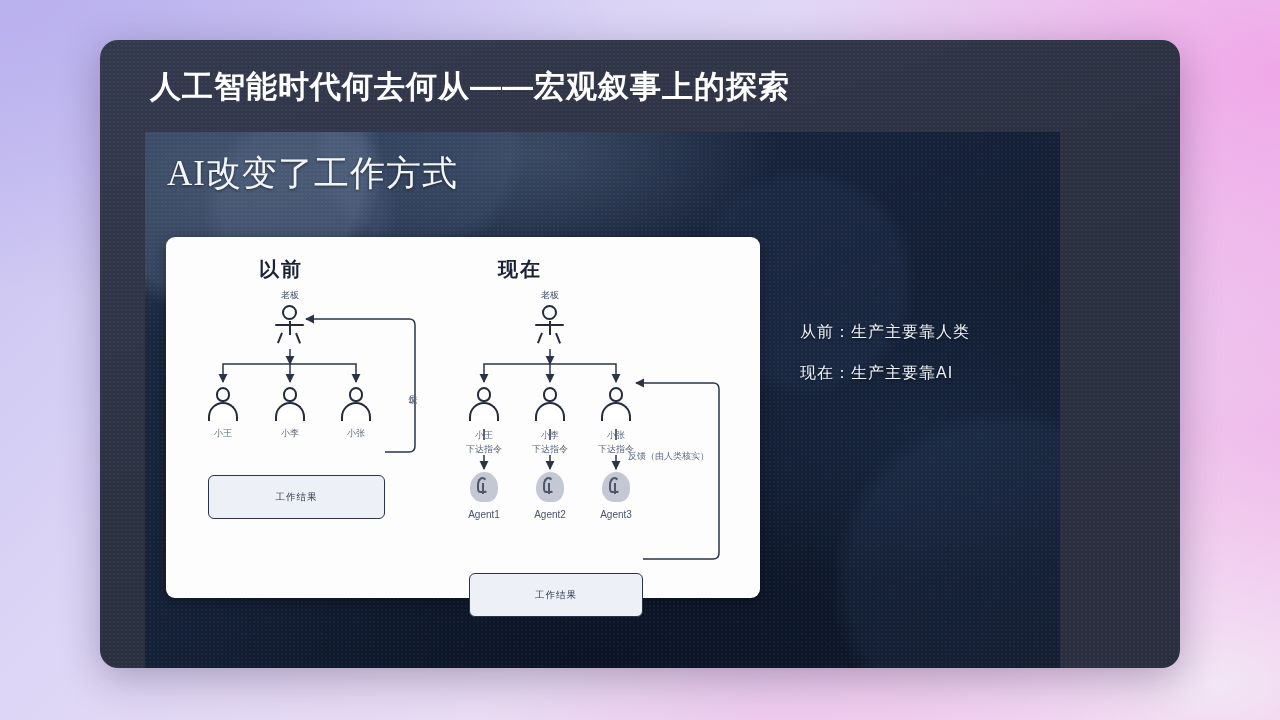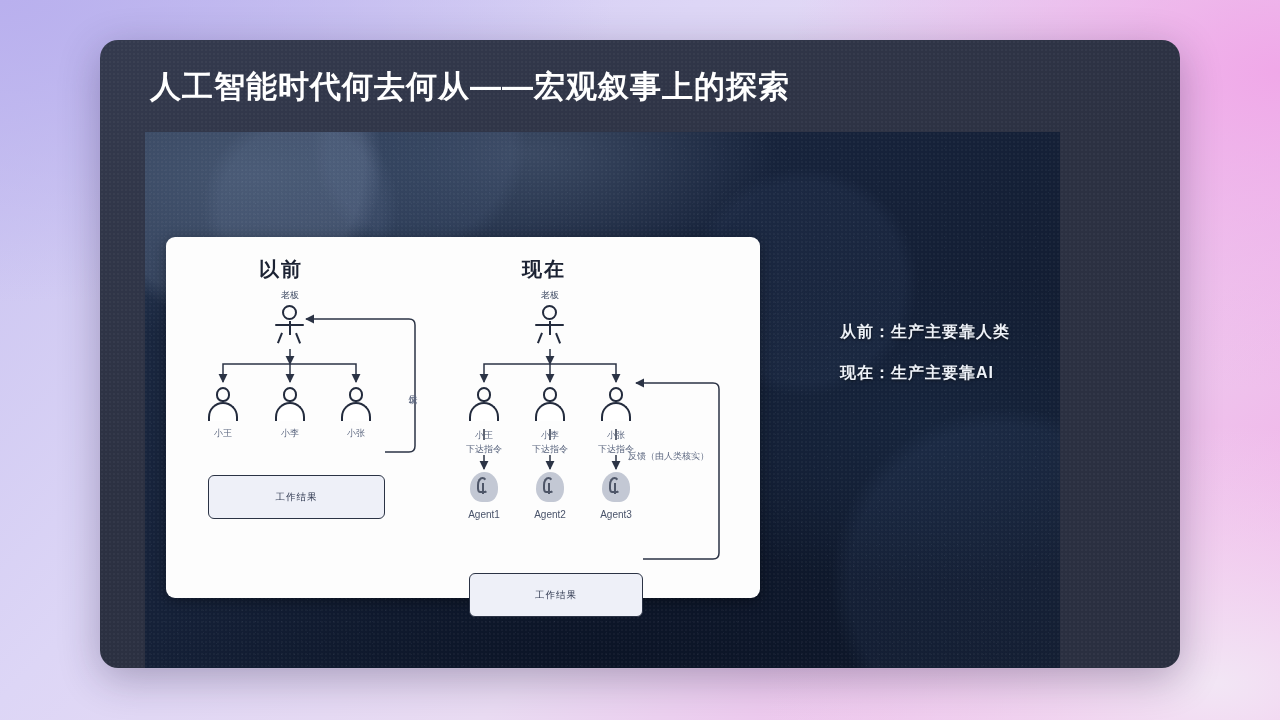--- a/index.html
+++ b/index.html
@@ -135,43 +135,44 @@
   .rbox {
     position:absolute; border:1.6px solid #2b3345; background:#eef0f8;
     border-radius:6px; display:flex; align-items:center; justify-content:center;
     font-size:9.5px; color:#2f3850; letter-spacing:1px;margin-top:36px;
   }
 
   svg.wires { position:absolute; left:0; top:0; overflow:visible; }
 
   
   .side-text {
-    position: absolute; z-index: 4; color:#eef2f8; font-weight:700;
+    position: absolute; z-index: 4; color:#eef2f8; font-weight:400;
     letter-spacing:1px; text-shadow: 0 1px 3px rgba(0,0,0,.55);
-    font-size: 16px; white-space: nowrap; margin-left: 40px;
+    font-size: 16px; white-space: nowrap;
   }
   #side-line1 { left: 655px; top: 190px; }
   #side-line2 { left: 655px; top: 231px; }
   #side-para {
     position:absolute; z-index:4; left: 655px; top: 325px; width: 240px;
     color:#eef2f8; font-weight:700; font-size:16px; line-height:30px;
     letter-spacing:1px; text-shadow: 0 1px 3px rgba(0,0,0,.55);
   }
 </style>
 </head>
 <body>
 
 <div id="stage">
 
   <div id="card">
 
     <div id="deck-title">人工智能时代何去何从——宏观叙事上的探索</div>
 
     <div id="slide">
 
+      <div id="slide-heading">AI改变了工作方式</div>
 
       <div id="diagram">
 
         <svg class="wires" width="594" height="361">
           <defs>
             <marker id="ar" markerWidth="7" markerHeight="7" refX="5.4" refY="3" orient="auto">
               <path d="M0,0 L6,3 L0,6 z" fill="#2b3345"></path>
             </marker>
           </defs>
           <g stroke="#2b3345" stroke-width="1.5" fill="none">
@@ -225,21 +226,21 @@
           </div>
 
         <div class="node-label" style="left:57px; top:190px;">小王</div>
         <div class="node-label" style="left:124px; top:190px;">小李</div>
         <div class="node-label" style="left:190px; top:190px;">小张</div>
 
         <div class="rbox" style="left:42px; top:202px; width:177px; height:44px;">工作结果</div>
 
         <div class="node-label" style="left:240px; top:150px; writing-mode:vertical-rl; text-orientation:upright; transform:none; letter-spacing:1px;">反馈</div>
 
-        <div class="col-title" style="left:356px; top:19px;">现在</div>
+        <div class="col-title" style="left:332px; top:19px;">现在</div>
 
         <div class="node-label dark" style="left:384px; top:52px;">老板</div>
         <div class="boss" style="left:367px; top:68px;">
           <span class="head"></span>
             <span class="arms"></span>
             <span class="body"></span>
           <span class="legL"></span>
             <span class="legR"></span>
         </div>
 

